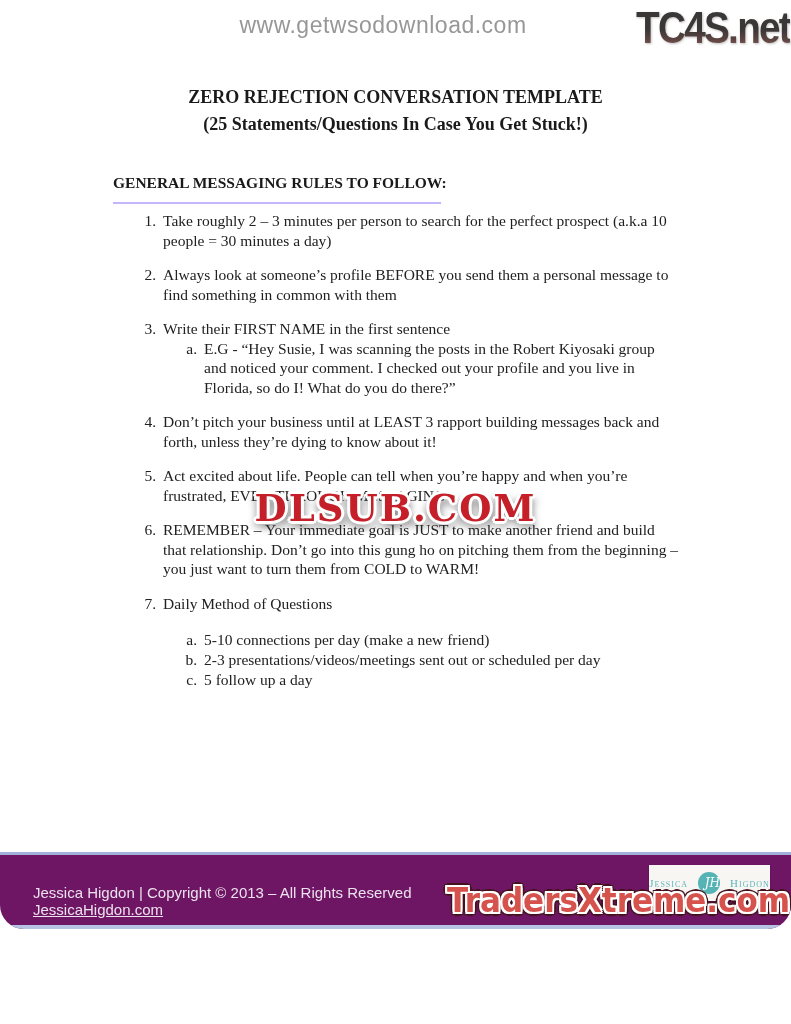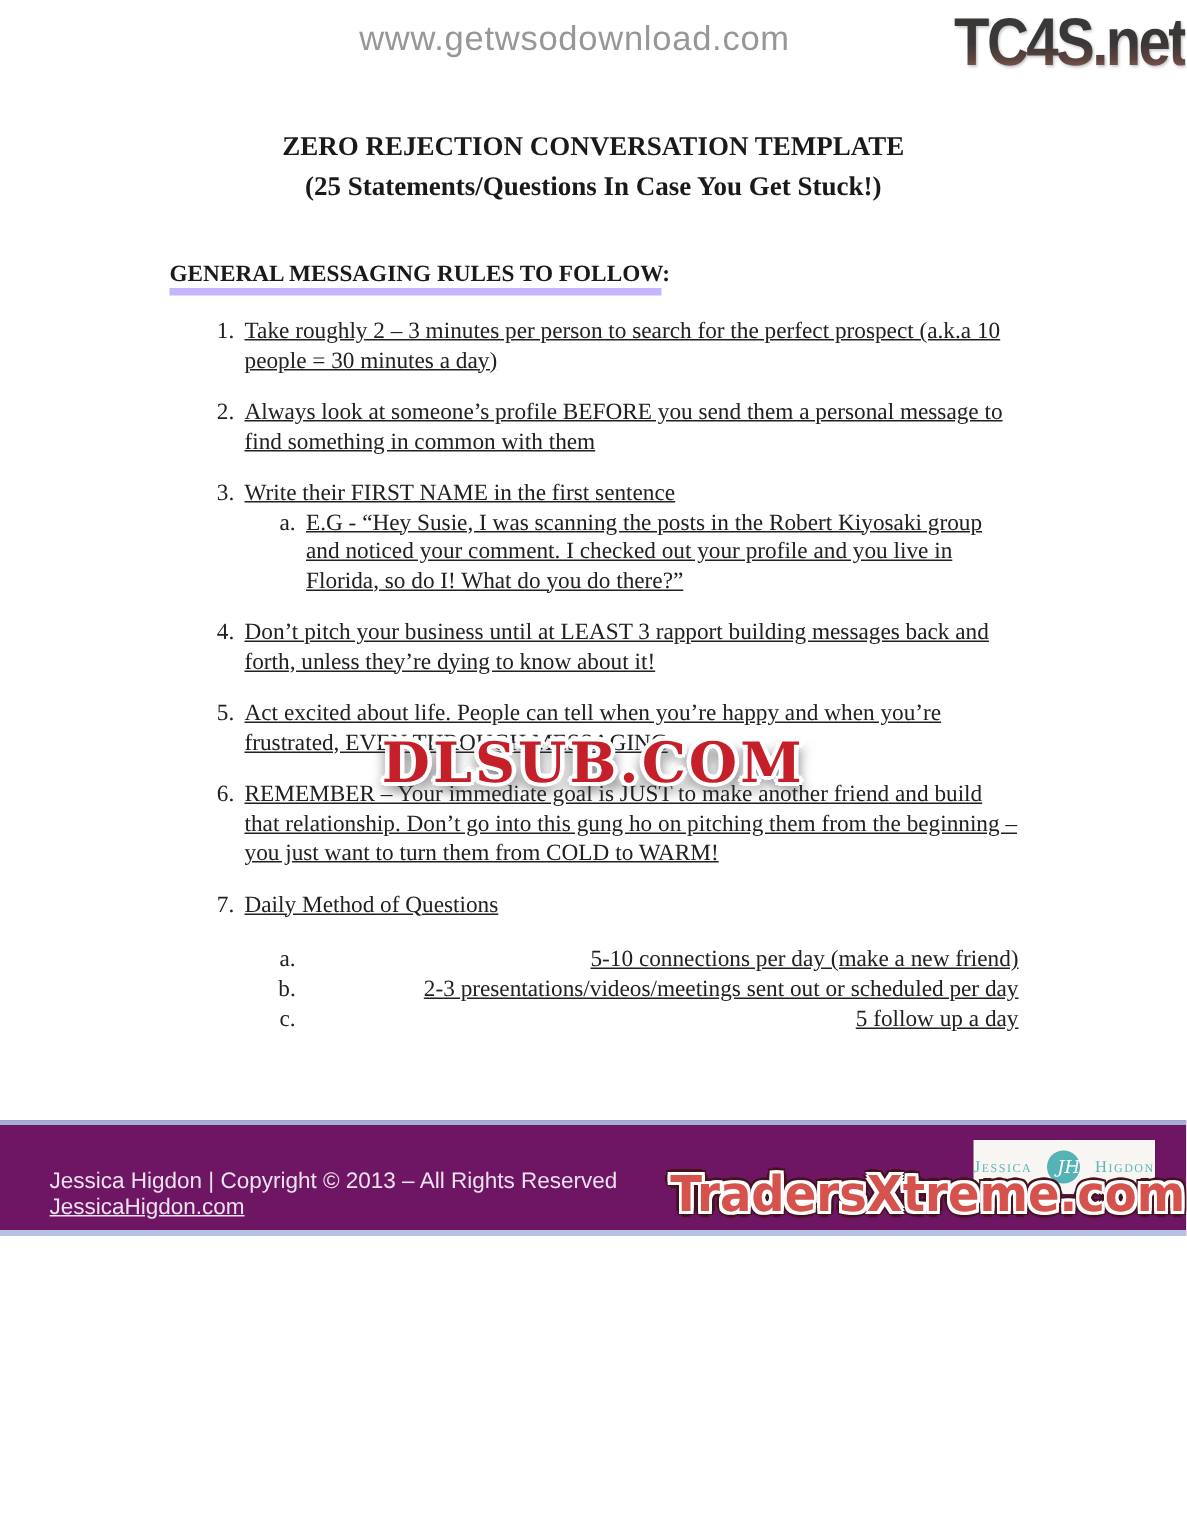--- a/index.html
+++ b/index.html
@@ -1,24 +1,25 @@
 <!DOCTYPE html>
 <html><head>
 <meta charset="utf-8">
 <style>
   * { margin: 0; padding: 0; box-sizing: border-box; }
   html, body { background: #ffffff; }
   .page {
     position: relative;
     width: 791px;
-    height: 824px;
+    height: 929px;
     background: #ffffff;
     overflow: hidden;
     font-family: "Liberation Serif", serif;
     color: #212121;
+    border-radius: 24px;
   }
 
   
   .top-header { position: absolute; top: 0; left: 0; width: 100%; height: 62px; }
   .site-url {
     position: absolute; left: 148px; top: 12px; width: 470px;
     text-align: center;
     font-family: "Liberation Sans", sans-serif;
     font-size: 23px; color: #979797; letter-spacing: 0.5px;
   }
@@ -36,35 +37,34 @@
   .doc-title {
     position: absolute; top: 84px; left: 0; width: 100%;
     text-align: center;
     font-size: 18px; font-weight: bold; line-height: 27px;
     color: #1a1a1a;
   }
 
   
   .content { position: absolute; top: 174px; left: 113px; width: 566px; }
   .section-heading { font-size: 15.5px; font-weight: bold; color: #1a1a1a; }
-  .section-heading .underlined { border-bottom: 5px solid #c4b5fd; padding-bottom: 1px; }
+  .section-heading .underlined { border-bottom: 2px solid #c4b5fd; padding-bottom: 11px; }
   ol.rules {
     margin-top: 19px; padding-left: 47px;
     font-size: 15.5px; line-height: 19.5px; color: #212121;
     list-style: decimal outside;
-    text-decoration: underline;
   }
   ol.rules > li { margin-bottom: 15px; padding-left: 3px; }
   ol.sub {
     list-style: lower-alpha outside;
     padding-left: 38px; margin-top: 0;
   }
   ol.sub > li { margin-bottom: 12px; padding-left: 3px; }
   ol.sub.sub-gap { margin-top: 17px; }
-  ol.sub.sub-gap > li { margin-bottom: 0.5px; text-align: right; }
+  ol.sub.sub-gap > li { margin-bottom: 0.5px; }
 
   
   .watermark-center {
     position: absolute; top: 486px; left: 50%; transform: translateX(-50%);
     font-family: "DejaVu Serif", serif;
     font-weight: bold; font-size: 37px; letter-spacing: 2px;
     color: #c5202a;
     text-shadow:
       -3px 0 0 #ffffff, 3px 0 0 #ffffff, 0 -3px 0 #ffffff, 0 3px 0 #ffffff,
       -2px -2px 0 #ffffff, 2px 2px 0 #ffffff, -2px 2px 0 #ffffff, 2px -2px 0 #ffffff,

